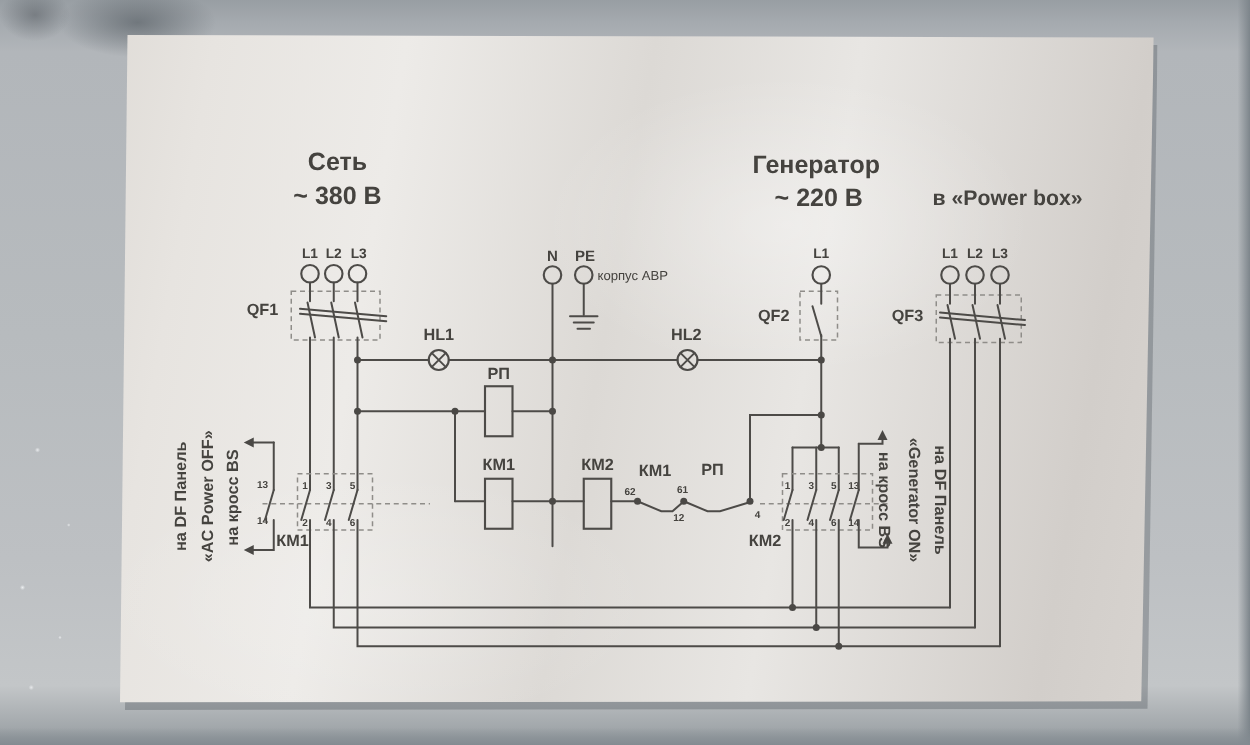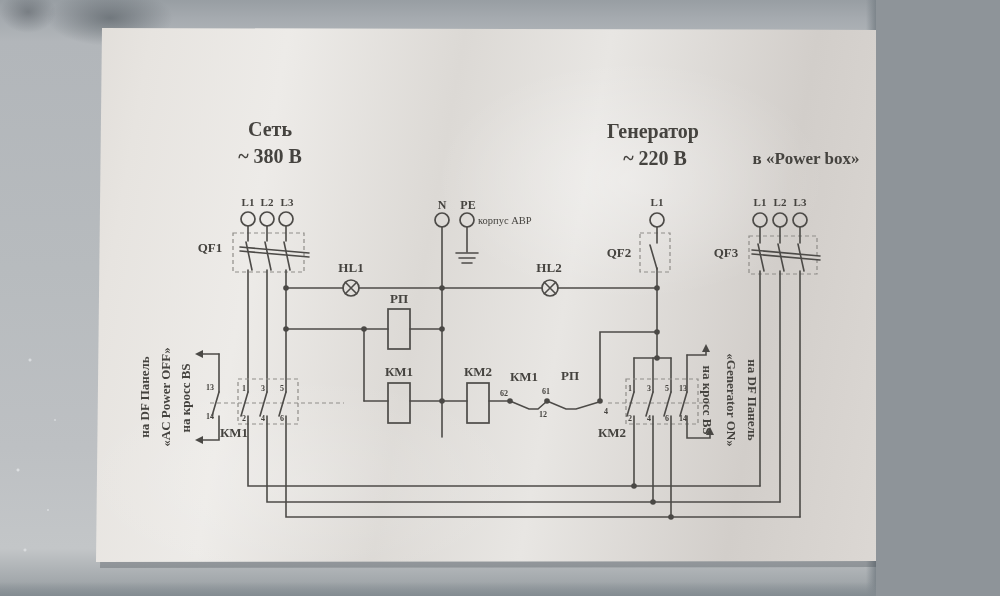--- a/index.html
+++ b/index.html
@@ -1,17 +1,17 @@
 <!DOCTYPE html>
 <html><head>
 <meta charset="utf-8">
 <style>
   html,body{margin:0;padding:0;background:#8e9499;}
-  #stage{position:relative;width:876px;height:596px;overflow:hidden;
-         font-family:Liberation Serif, serif;}
+  #stage{position:relative;width:1000px;height:596px;overflow:hidden;
+         font-family:Liberation Sans, sans-serif;}
   .wall{position:absolute;inset:0;
     background:linear-gradient(180deg,#989ea3 0%,#a5aaaf 3%,#b2b6ba 7%,#b7bbbe 45%,#bdc0c3 75%,#c3c6c8 92%,#9aa0a4 99%);}
   .wall-smudge{position:absolute;left:0;top:0;width:260px;height:90px;
     background:radial-gradient(ellipse 90px 40px at 110px 18px,rgba(70,78,84,.55),rgba(70,78,84,0) 70%),
                radial-gradient(ellipse 40px 30px at 28px 12px,rgba(60,66,72,.4),rgba(60,66,72,0) 70%);}
   .wall-sparkle{position:absolute;left:0;top:300px;width:120px;height:296px;
     background:radial-gradient(3px 3px at 30px 60px,#e8eaec,transparent 70%),
                radial-gradient(2px 2px at 55px 120px,#e4e6e8,transparent 70%),
                radial-gradient(3px 3px at 18px 170px,#eceef0,transparent 70%),
                radial-gradient(2px 2px at 48px 210px,#e8eaec,transparent 70%),

